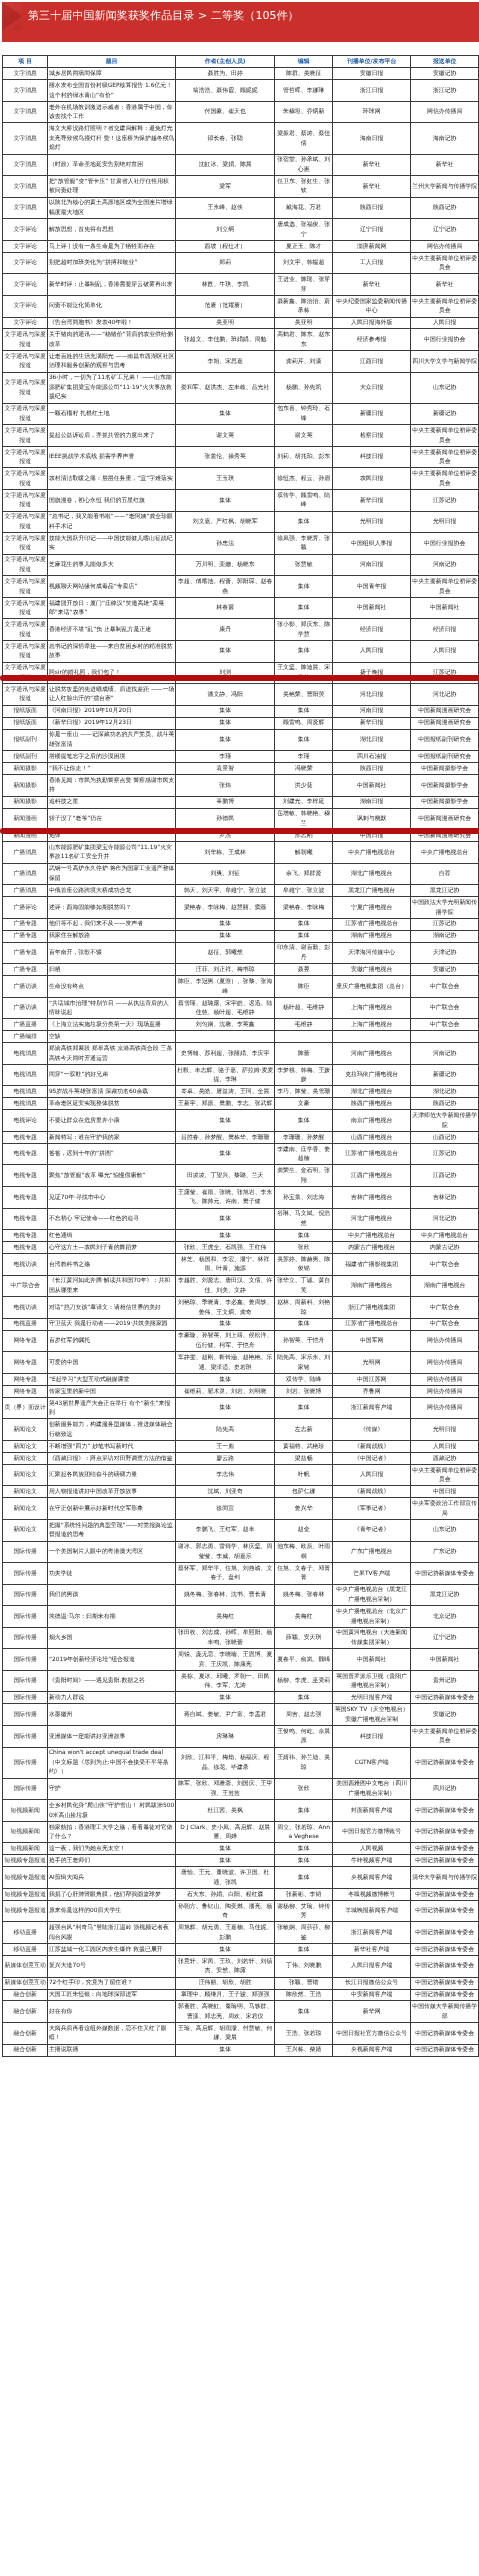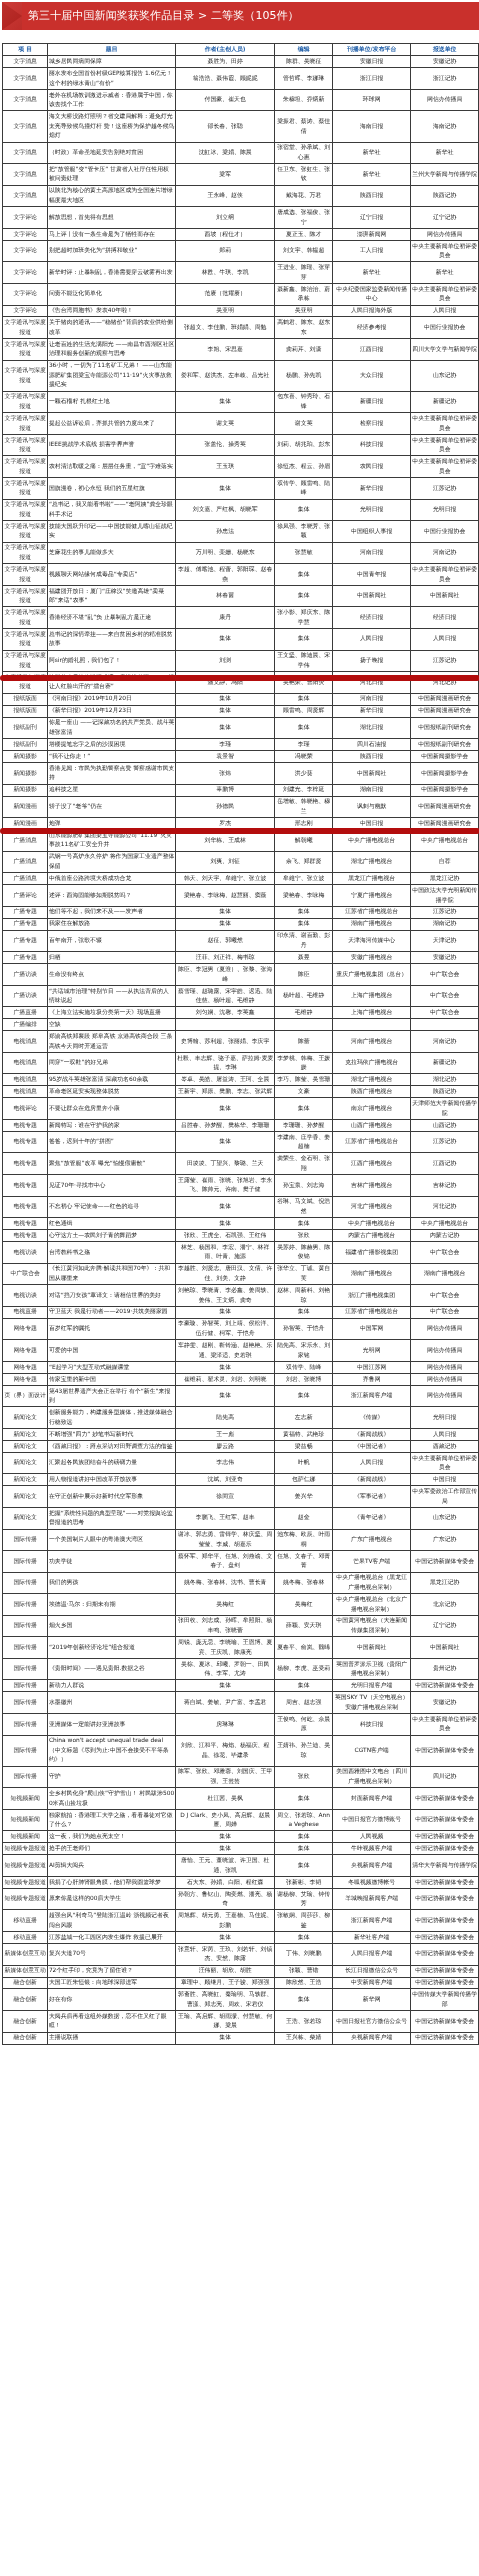--- a/index.html
+++ b/index.html
@@ -1,18 +1,18 @@
 <!DOCTYPE html>
 <html style="font-size:11.8px"><head>
 <meta charset="utf-8">
 <style>
   html, body { margin: 0; padding: 0; background: #ffffff; }
   body { width: 480px; font-family: "DejaVu Sans", "Liberation Sans", sans-serif; position: relative; }
   .title-bar {
-    position: relative; margin: 1.5px 1.5px 0 1.5px; height: 28px;
+    position: relative; margin: 1.5px 1.5px 0 1.5px; height: 40px;
     background: #c9302c; overflow: hidden;
   }
   .title-bar .arrow {
     position: absolute; left: 0; top: 0; width: 0; height: 0;
     border-top: 14px solid transparent; border-bottom: 14px solid transparent;
     border-left: 20.6px solid #b8231f;
   }
   .title-bar .arrow2 {
     position: absolute; left: 0; top: 0; width: 20.6px; height: 28px;
     background: linear-gradient(135deg, rgba(255,255,255,0.06), rgba(0,0,0,0.06));

